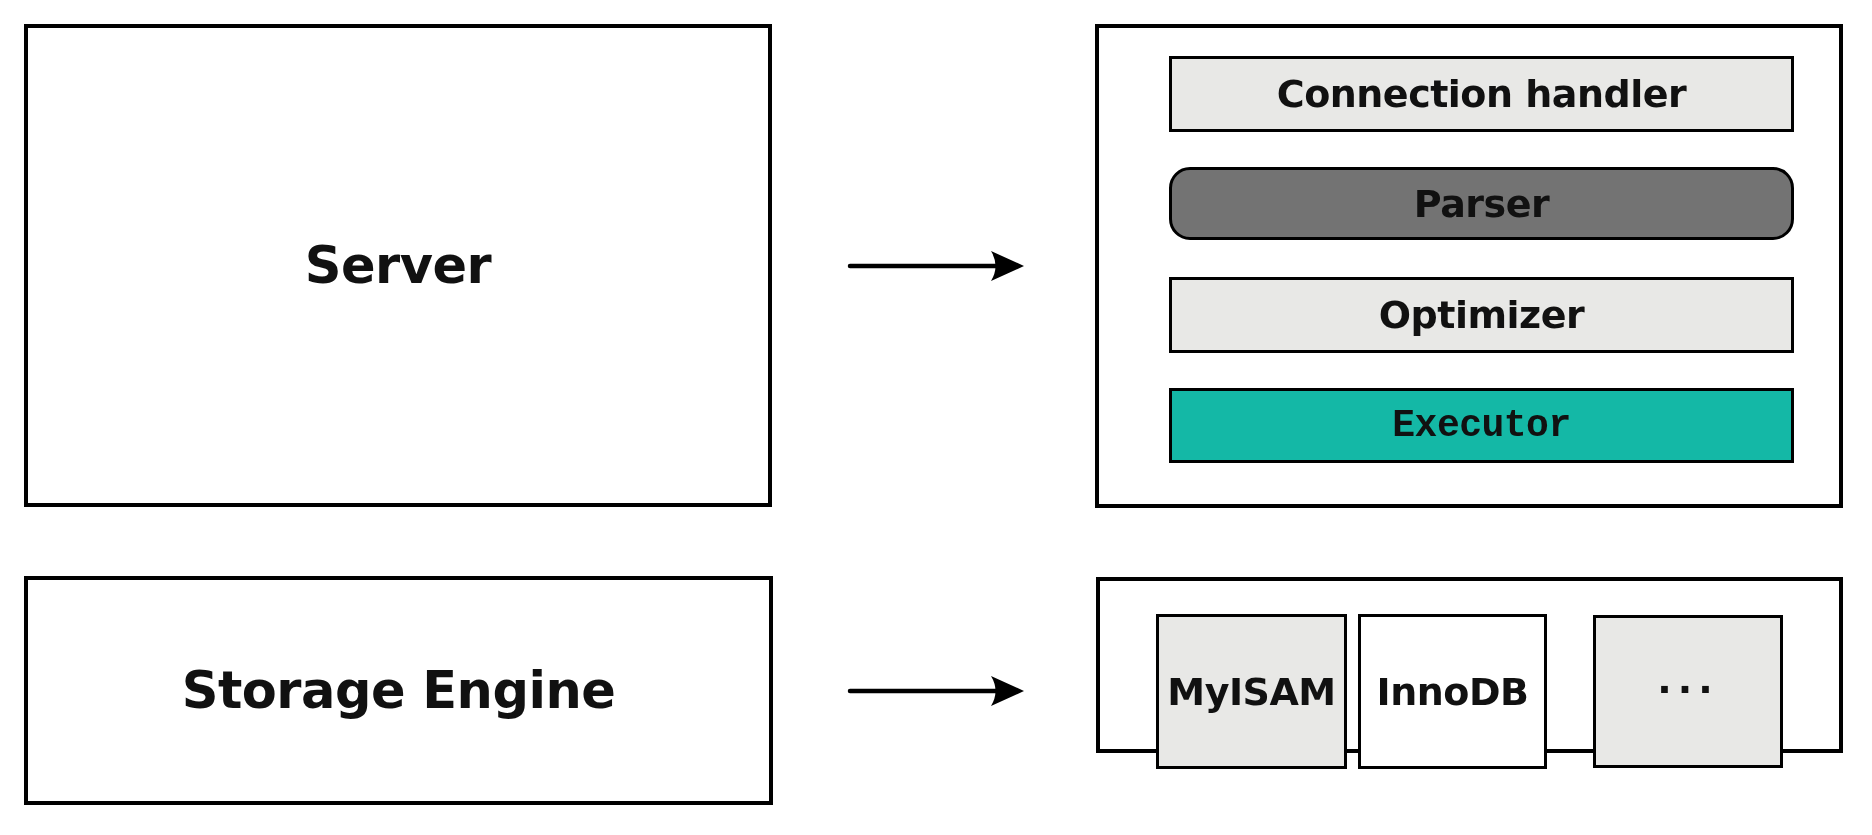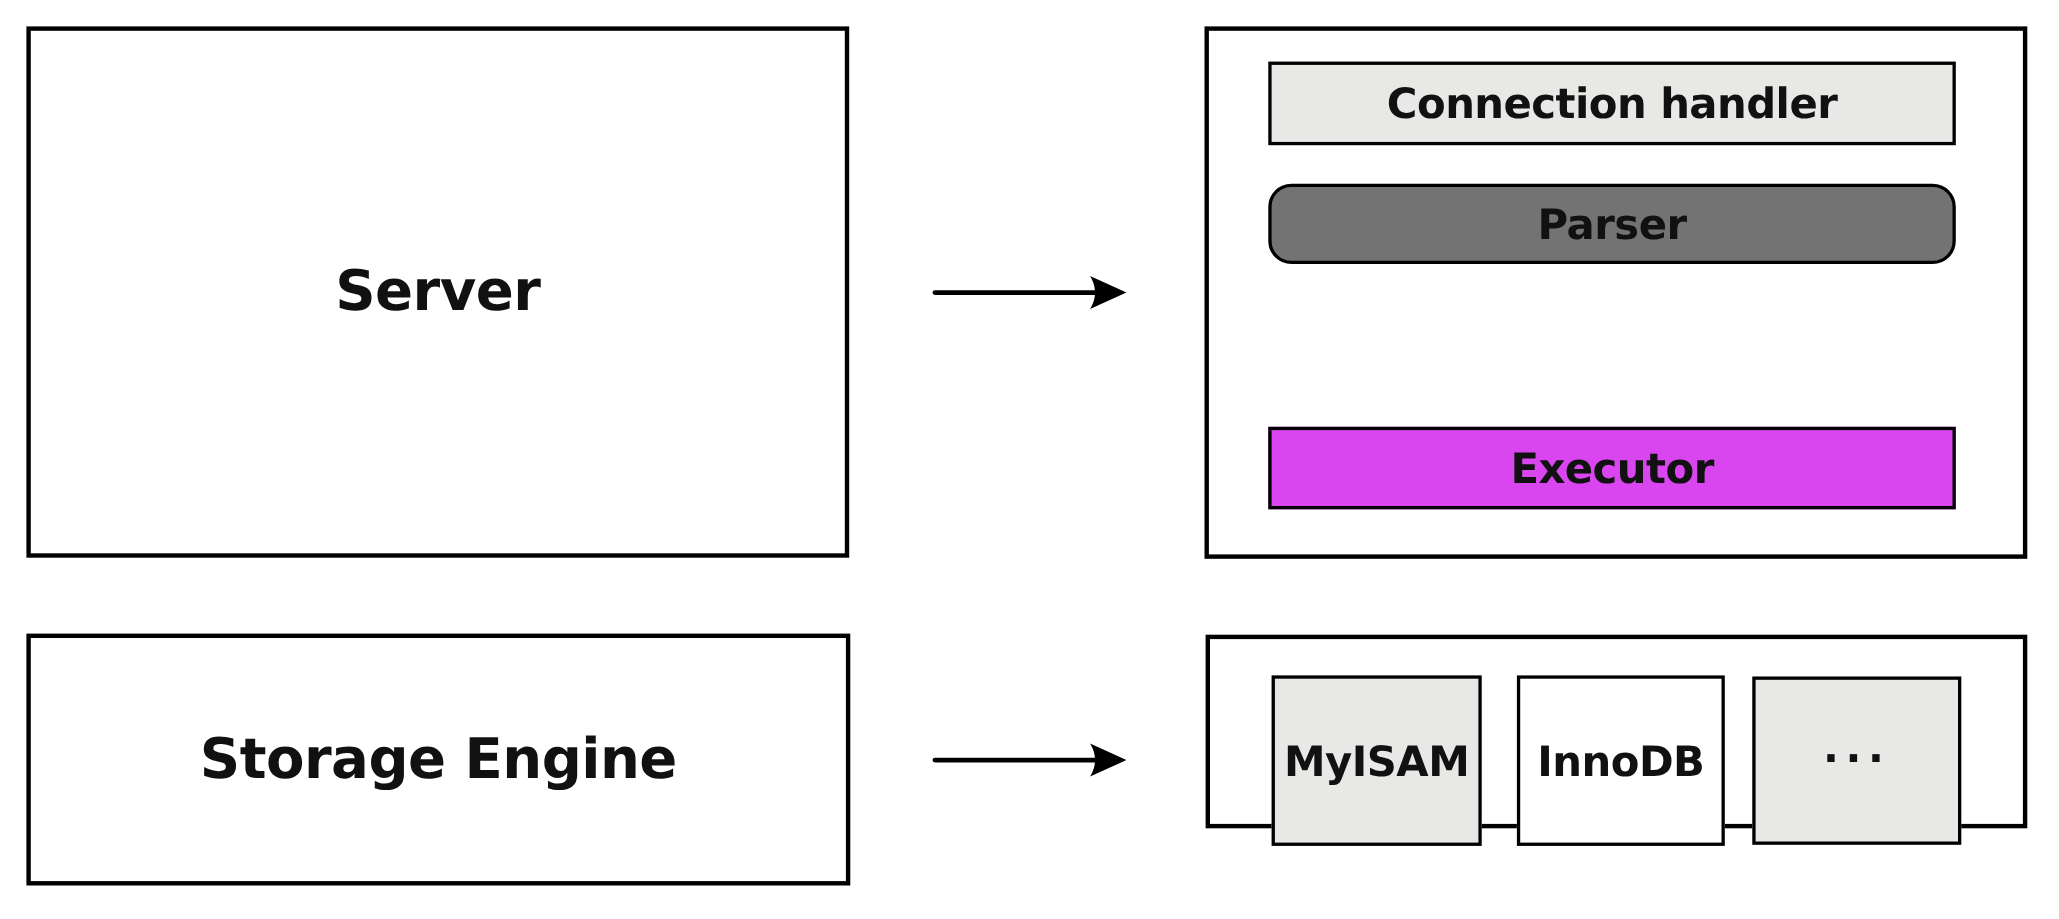--- a/index.html
+++ b/index.html
@@ -52,30 +52,30 @@
 
   .comp {
     position: absolute;
     box-sizing: border-box;
     border: 3.5px solid #000000;
     display: flex;
     align-items: center;
     justify-content: center;
   }
   
-  .comp-row { left: 54px; width: 625px; height: 76px; }
+  .comp-row { left: 70px; width: 625px; height: 76px; }
   .r0 { top: 28px;  }
   .r1 { top: 139px; height: 73px; }
   .r2 { top: 249px; }
   .r3 { top: 360px; height: 75px; }
 
   
   .engine { top: 33px; height: 155px; }
   .s0 { left: 56px;  width: 191px; }
-  .s1 { left: 279px; width: 189px; }
+  .s1 { left: 258px; width: 189px; }
   .s2 { left: 493px; width: 190px; top: 34px; height: 153px; }
 
   .ellipsis-label {
     transform: translateY(-12px);
     letter-spacing: 6px;
   }
 </style>
 </head>
 <body>
 
@@ -96,21 +96,24 @@
     <span class="big-label">Server</span>
   </div>
 
   <div class="box detail-top">
     <div class="comp comp-row r0" style="background: rgb(232, 232, 230);">
       <span class="small-label">Connection handler</span>
     </div>
     <div class="comp comp-row r1" style="background: #737373; border-radius: 21px;">
       <span class="small-label">Parser</span>
     </div>
-    <div class="comp comp-row r3" style="background: #d946ef;">
+    <div class="comp comp-row r2" style="background: rgb(232, 232, 230);">
+      <span class="small-label">Optimizer</span>
+    </div>
+    <div class="comp comp-row r3" style="background: #14b8a6; font-family: Liberation Mono, monospace;">
       <span class="small-label">Executor</span>
     </div>
   </div>
 
   <div class="box storage-box">
     <span class="big-label">Storage Engine</span>
   </div>
 
   <div class="box detail-bottom">
     <div class="comp engine s0" style="background: rgb(232, 232, 230);">

